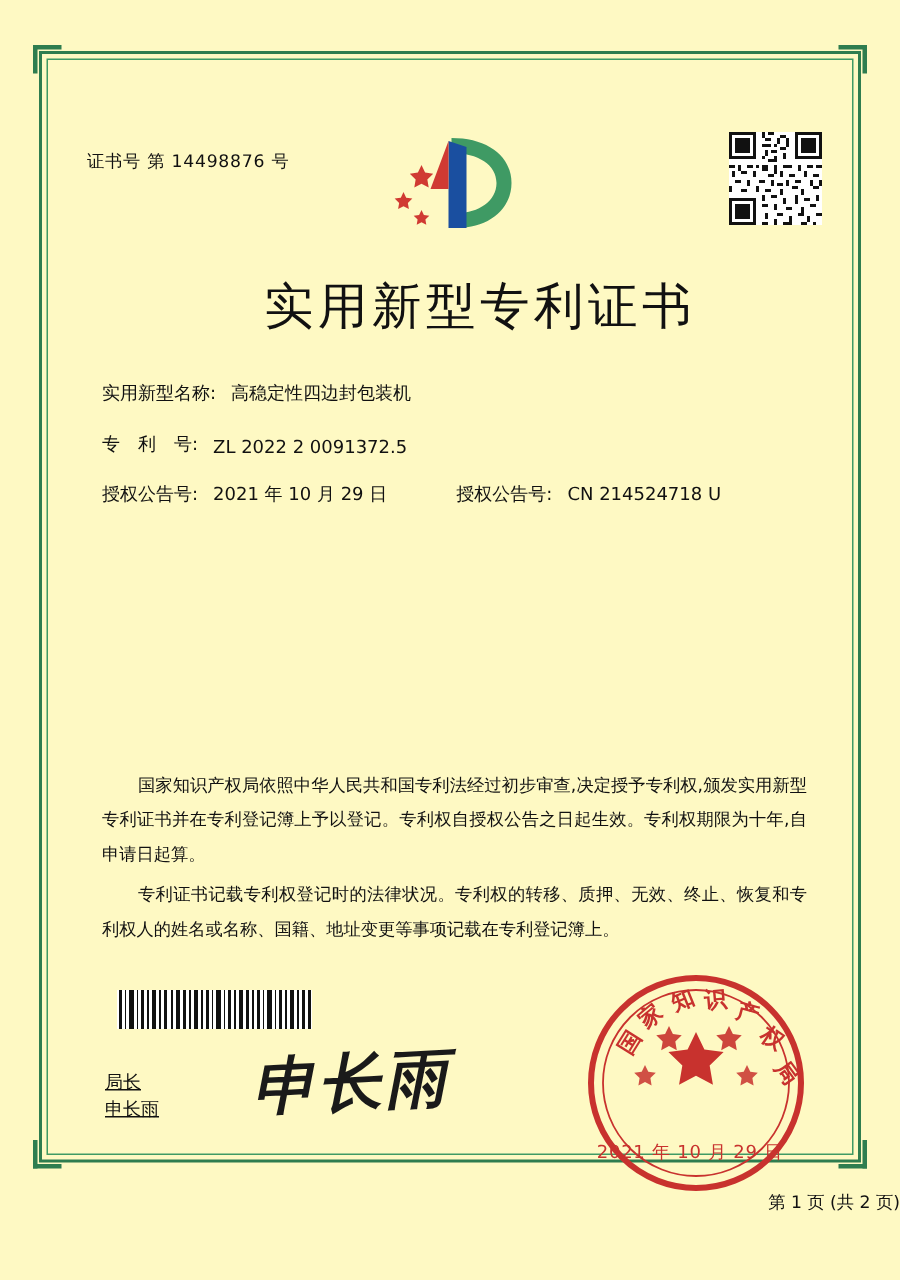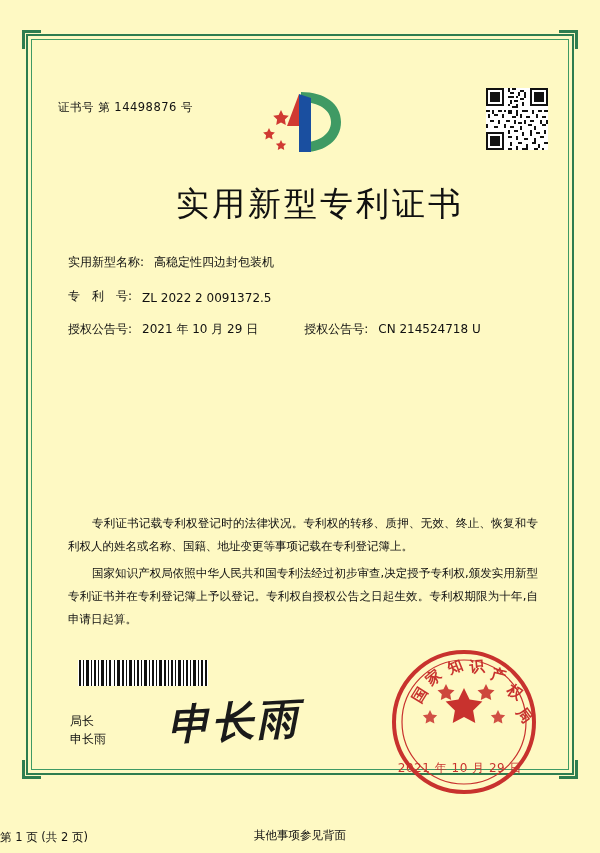--- a/index.html
+++ b/index.html
@@ -142,20 +142,21 @@
   }
 
   
   .sign-label {
     position: absolute;
     left: 70px;
     top: 712px;
     font-size: 12px;
     line-height: 1.5;
     color: #111;
+    text-decoration: underline;
   }
   .signature {
     position: absolute;
     left: 168px;
     top: 694px;
     font-family: "DejaVu Serif", "Liberation Serif", serif;
     font-size: 42px;
     font-style: italic;
     font-weight: bold;
     color: #1a1a1a;
@@ -178,22 +179,22 @@
     font-size: 12px;
     color: #c8322e;
     letter-spacing: 0.5px;
   }
 
   
   .page-num {
     position: absolute;
     left: 0;
     right: 0;
-    top: 830px;
-    text-align: left;
+    top: 794px;
+    text-align: right;
     font-size: 11.5px;
     color: #111;
   }
   .footer-note {
     position: absolute;
     left: 0;
     right: 0;
     top: 828px;
     text-align: center;
     font-size: 11.5px;
@@ -325,22 +326,22 @@
       <span class="field-label">授权公告号:</span>
       <span class="field-value">2021 年 10 月 29 日</span>
       <span class="col2">
         <span class="field-label">授权公告号:</span>
         <span class="field-value">CN 214524718 U</span>
       </span>
     </div>
   </div>
 
   <div class="body-text">
+    <p>国家知识产权局依照中华人民共和国专利法经过初步审查,决定授予专利权,颁发实用新型专利证书并在专利登记簿上予以登记。专利权自授权公告之日起生效。专利权期限为十年,自申请日起算。</p>
     <p>专利证书记载专利权登记时的法律状况。专利权的转移、质押、无效、终止、恢复和专利权人的姓名或名称、国籍、地址变更等事项记载在专利登记簿上。</p>
-    <p>国家知识产权局依照中华人民共和国专利法经过初步审查,决定授予专利权,颁发实用新型专利证书并在专利登记簿上予以登记。专利权自授权公告之日起生效。专利权期限为十年,自申请日起算。</p>
   </div>
 
   <svg class="barcode" viewBox="0 0 130 26" shape-rendering="crispEdges">
     <rect width="130" height="26" fill="#fff"></rect>
     <g fill="#111">
       <rect x="1" y="0" width="2" height="26"></rect>
         <rect x="5" y="0" width="1" height="26"></rect>
         <rect x="8" y="0" width="3" height="26"></rect>
       <rect x="13" y="0" width="1" height="26"></rect>
         <rect x="16" y="0" width="2" height="26"></rect>
@@ -398,15 +399,14 @@
       <text x="80" y="24" transform="rotate(-5 80 24)">识</text>
       <text x="100" y="30" transform="rotate(15 100 30)">产</text>
       <text x="116" y="44" transform="rotate(34 116 44)">权</text>
       <text x="126" y="64" transform="rotate(54 126 64)">局</text>
     </g>
   </svg>
 
   <div class="seal-date">2021 年 10 月 29 日</div>
 
   <div class="page-num">第 1 页 (共 2 页)</div>
-  <div class="footer-note">其他事项参见背面</div>
 
 </div>
 
 </body></html>

